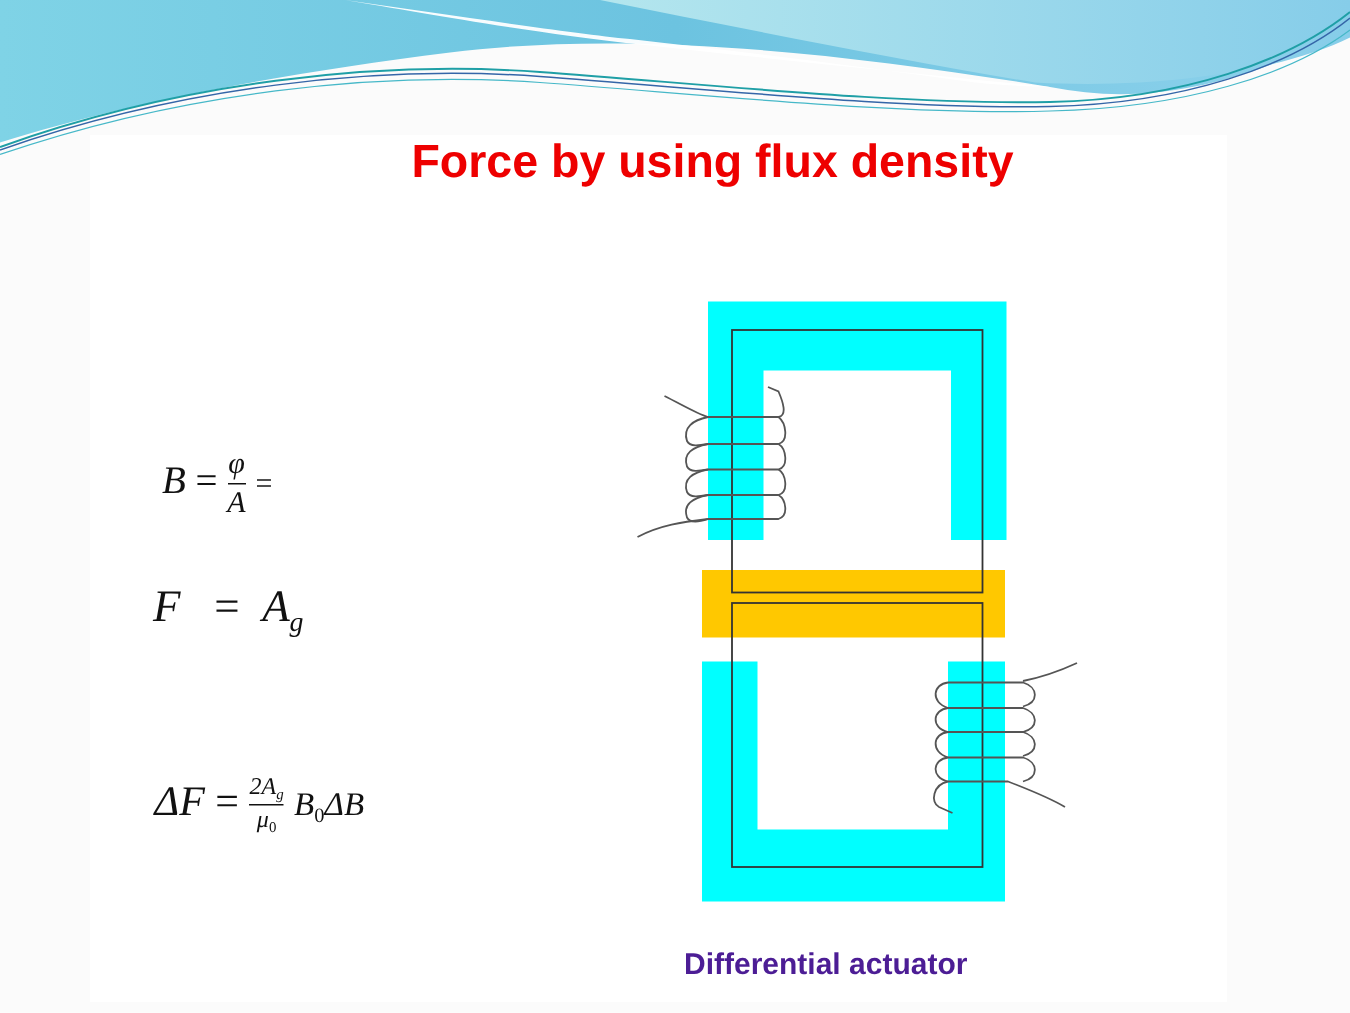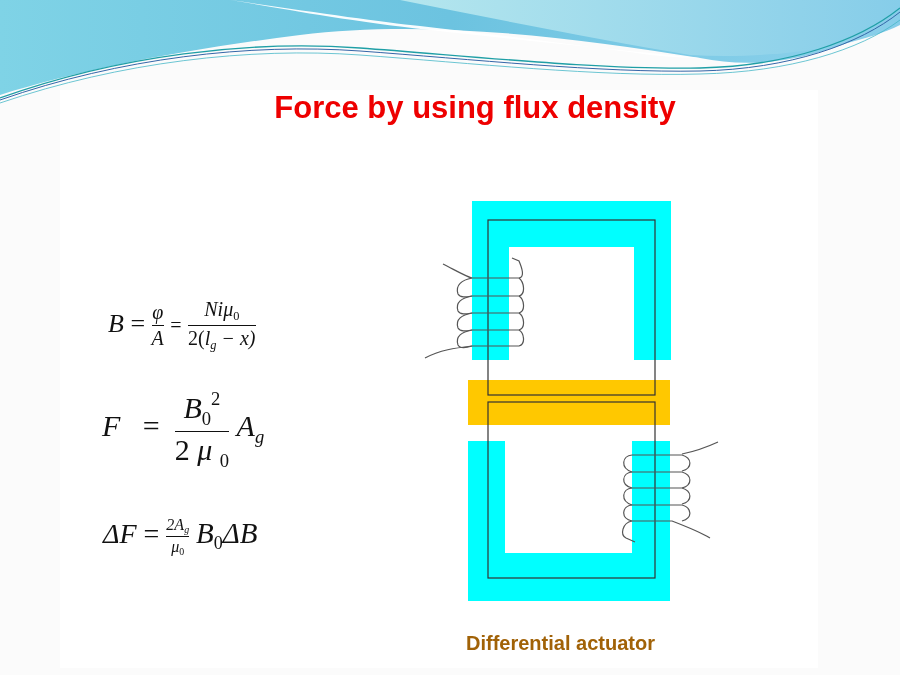--- a/index.html
+++ b/index.html
@@ -57,25 +57,25 @@
     .eq2 { left: 102px; top: 388px; font-size: 30px; }
     .eq3 { left: 103px; top: 516px; font-size: 28px; font-family: Liberation Serif, serif; }
 
     .diagram {
       position: absolute;
       left: 410px; top: 190px;
       width: 330px; height: 420px;
     }
     .caption {
       position: absolute;
-      left: 466px; top: 632px;
+      left: 456px; top: 632px;
       font-family: "Liberation Sans", sans-serif;
       font-weight: bold;
       font-size: 20px;
-      color: #a16207;
+      color: #4c1d95;
     }
   </style>
 </head>
 <body>
 
 <svg class="header-waves" viewBox="0 0 900 110" preserveAspectRatio="none">
   <defs>
     <linearGradient id="wg1" x1="0" y1="0" x2="1" y2="0">
       <stop offset="0" stop-color="#7fd3e6"></stop>
       <stop offset="0.5" stop-color="#6cc3e0"></stop>
@@ -101,47 +101,37 @@
 
 <div class="eq eq1">
   <i>B</i>
   <span>=</span>
   <span class="frac small">
     <i class="num">φ</i>
     <span class="bar"></span>
     <i class="den">A</i>
   </span>
   <span class="small">=</span>
-  <span class="frac small">
-    <span class="num"><i>Ni</i><i>μ</i><span class="sub">0</span></span>
-    <span class="bar"></span>
-    <span class="den"><span>2(</span><i>l</i><i class="sub">g</i><i> − x)</i></span>
-  </span>
 </div>
 
 <div class="eq eq2">
   <i>F</i>
   &nbsp;&nbsp;<span>=</span>&nbsp;
-  <span class="frac">
-    <span class="num"><i>B</i><span class="sub">0</span><span class="sup">2</span></span>
-    <span class="bar"></span>
-    <span class="den"><span>2</span> <i>μ</i> <span class="sub">0</span></span>
-  </span>
   <i>A</i><i class="sub">g</i>
 </div>
 
 <div class="eq eq3">
   <i>ΔF</i>
   <span>=</span>
   <span class="frac" style="font-size:16px">
     <span class="num"><i>2A</i><i class="sub">g</i></span>
     <span class="bar"></span>
     <span class="den"><i>μ</i><span class="sub">0</span></span>
   </span>
-  <span style="font-size:29px"><i>B</i><span class="sub">0</span><i>ΔB</i></span>
+  <span style="font-size:22px"><i>B</i><span class="sub">0</span><i>ΔB</i></span>
 </div>
 
 <svg class="diagram" viewBox="0 0 330 420">
 
   <path d="M62,11 H261 V170 H224 V57 H99 V170 H62 Z" fill="#00ffff"></path>
 
   <rect x="58" y="190" width="202" height="45" fill="#ffc800"></rect>
 
   <path d="M58,251 H95 V363 H222 V251 H260 V411 H58 Z" fill="#00ffff"></path>
 

